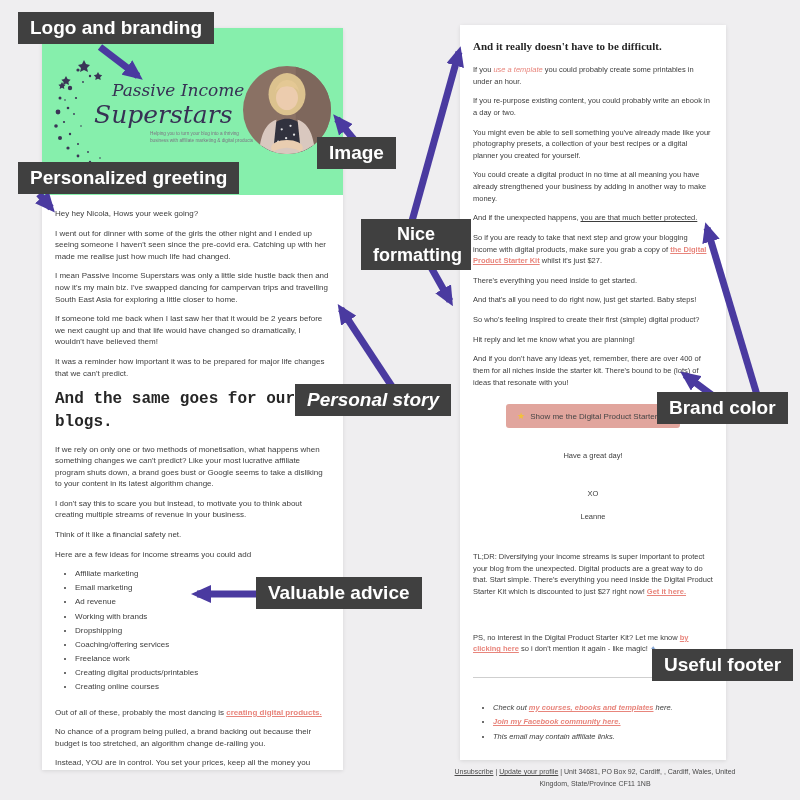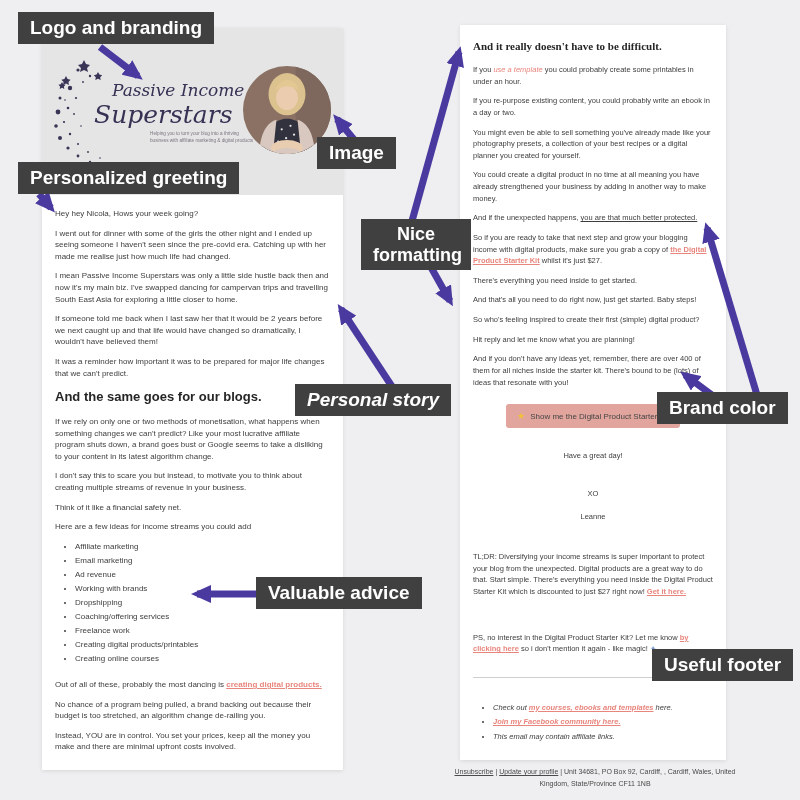--- a/index.html
+++ b/index.html
@@ -2,34 +2,34 @@
 <html><head>
 <meta charset="utf-8">
 <style>
   html,body{margin:0;padding:0;background:#efeef0;}
   .canvas{position:relative;width:800px;height:800px;background:#efeef0;overflow:hidden;
           font-family:"Liberation Sans",sans-serif;}
 
   
   .left-card{position:absolute;left:42px;top:28px;width:301px;height:742px;background:#ffffff;
              box-shadow:0 1px 4px rgba(0,0,0,.10);z-index:1;}
-  .left-header{position:absolute;left:0;top:0;width:100%;height:167px;background:#e5e5e5;}
+  .left-header{position:absolute;left:0;top:0;width:100%;height:167px;background:#86efac;}
   .logo-stars{position:absolute;left:8px;top:26px;}
   .logo-line1{position:absolute;left:70px;top:52px;font-family:"DejaVu Serif",serif;font-style:italic;
               font-size:17px;color:#373154;white-space:nowrap;}
   .logo-line2{position:absolute;left:52px;top:72px;font-family:"DejaVu Serif",serif;font-style:italic;
               font-size:25px;color:#373154;white-space:nowrap;}
   .logo-tagline{position:absolute;left:108px;top:102px;font-size:6px;line-height:1.5;color:#7c7482;
                 transform:scale(.78);transform-origin:left top;white-space:nowrap;}
   .avatar{position:absolute;left:201px;top:38px;width:88px;height:88px;border-radius:50%;overflow:hidden;}
 
   .left-body{position:absolute;left:0;top:167px;right:0;bottom:0;padding:13px 12px 0 13px;
              font-size:8px;line-height:1.45;color:#3d3d3d;overflow:hidden;}
   .left-body p{margin:0 0 8px 0;}
-  .serif-h{font-family:Liberation Sans, sans-serif;font-weight:bold;font-size:13px;color:#262626;
+  .serif-h{font-family:Liberation Mono, monospace;font-weight:bold;font-size:16px;color:#262626;
            margin:9px 0 9px 0;}
   .left-body ul{margin:0 0 8px 6px;padding-left:14px;}
   .left-body li{margin-bottom:2.5px;}
   .mt{margin-top:14px !important;}
 
   .right-card{position:absolute;left:460px;top:25px;width:266px;height:735px;background:#ffffff;
               box-shadow:0 1px 4px rgba(0,0,0,.10);z-index:1;box-sizing:border-box;
               padding:13px 13px 0 13px;font-size:7.5px;line-height:1.55;color:#3d3d3d;overflow:hidden;}
   .right-card p{margin:0 0 8px 0;}
   .right-h{font-family:"Liberation Serif",serif;font-weight:bold;font-size:11px;color:#262626;margin:0 0 9px 0;}

